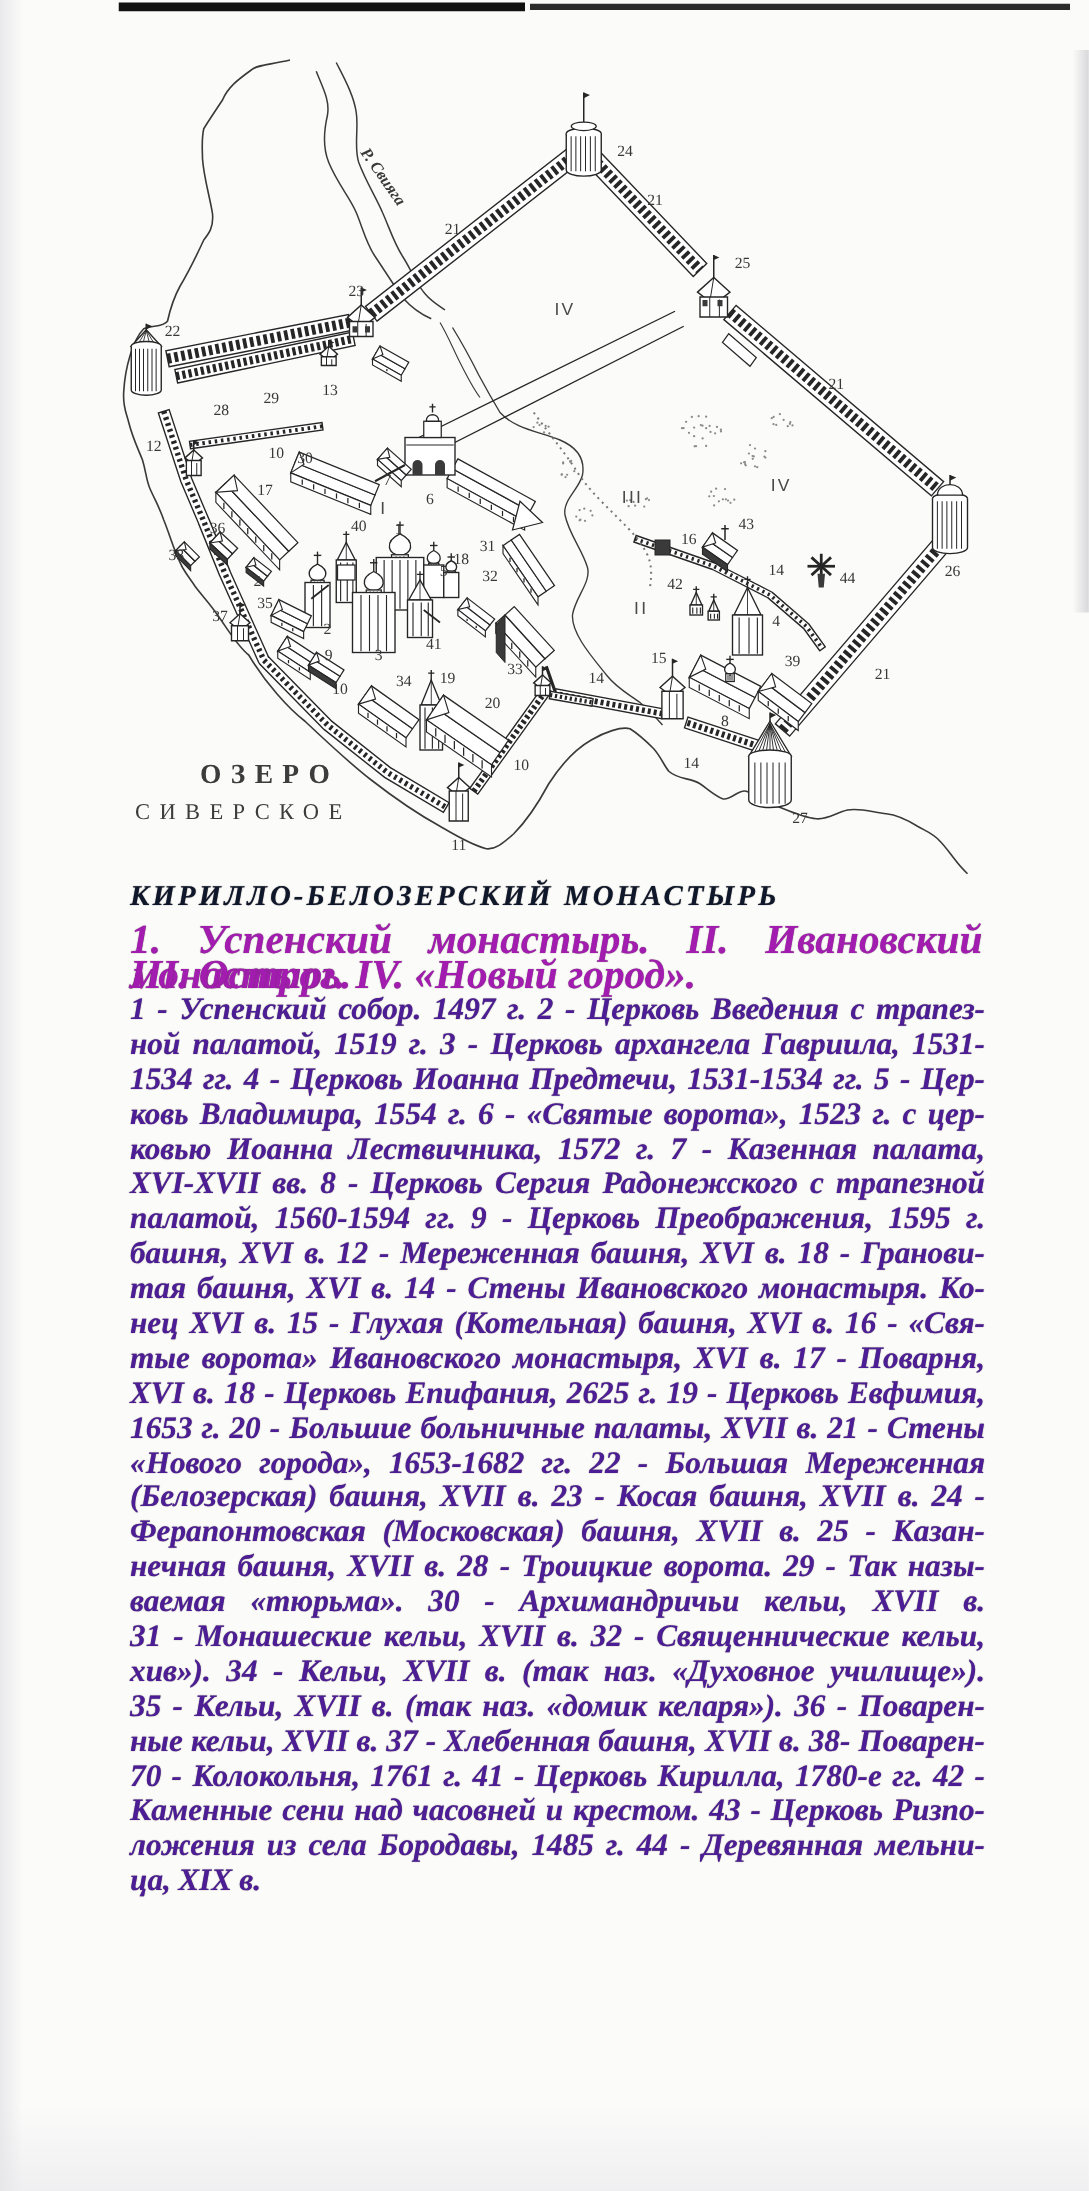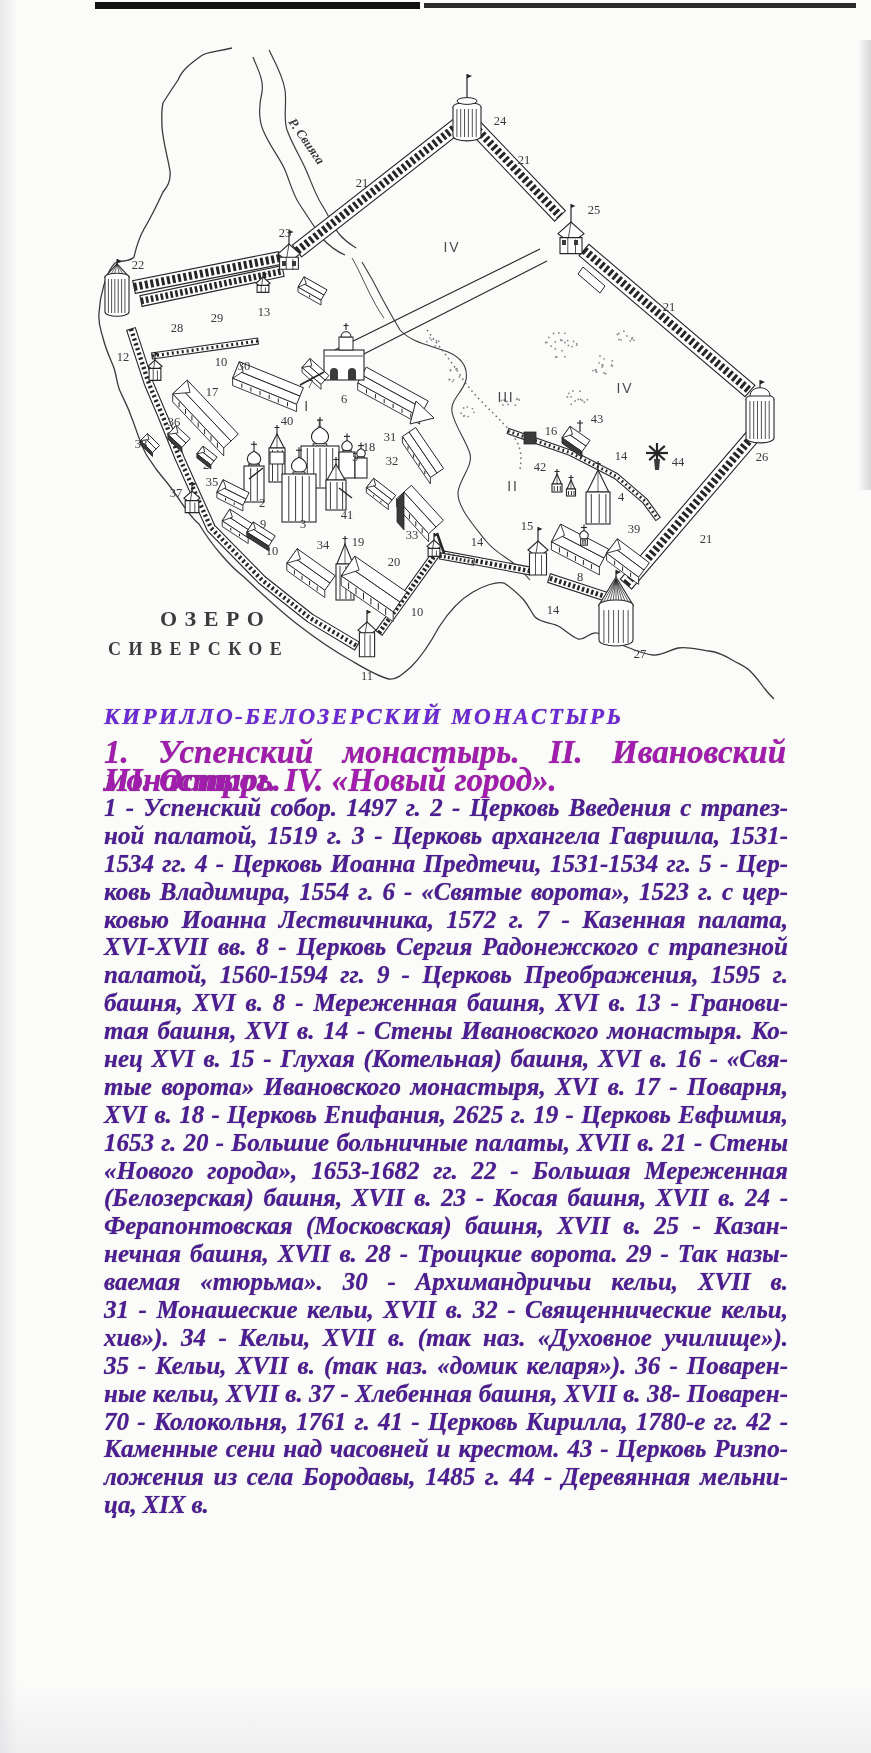--- a/index.html
+++ b/index.html
@@ -646,38 +646,38 @@
 <text x="506" y="402" font-family="Liberation Sans, sans-serif" font-size="14" fill="#4a4a4a" text-anchor="middle" letter-spacing="1.8">III</text>
 <text x="625" y="393" font-family="Liberation Sans, sans-serif" font-size="14" fill="#4a4a4a" text-anchor="middle" letter-spacing="1.8">IV</text>
 <text x="513" y="491" font-family="Liberation Sans, sans-serif" font-size="14" fill="#4a4a4a" text-anchor="middle" letter-spacing="1.8">II</text>
 <text x="307" y="411" font-family="Liberation Sans, sans-serif" font-size="14" fill="#4a4a4a" text-anchor="middle" letter-spacing="1.8">I</text>
 
 <text x="288" y="122" font-family="Liberation Serif, serif" font-size="13" font-style="italic" font-weight="bold" fill="#3a3a3a" transform="rotate(55 288 122)">Р. Свияга</text>
 </svg>
 
 <div style="position:absolute;left:160px;top:606px;font-weight:bold;font-size:22px;letter-spacing:7.5px;color:#3c3c3c;">ОЗЕРО</div>
 
-<div style="position:absolute;left:108px;top:639px;font-weight:bold;font-size:18px;letter-spacing:7.5px;color:#3c3c3c;">СИВЕРСКОЕ</div>
-
-<div style="position:absolute;left:104px;top:704px;font-size:23px;font-weight:bold;font-style:italic;letter-spacing:2.5px;color:#6d28d9;text-shadow:0 0 0.9px rgba(70,64,60,0.85);">КИРИЛЛО-БЕЛОЗЕРСКИЙ МОНАСТЫРЬ</div>
+<div style="position:absolute;left:108px;top:639px;font-weight:normal;font-size:18px;letter-spacing:7.5px;color:#3c3c3c;">СИВЕРСКОЕ</div>
+
+<div style="position:absolute;left:104px;top:704px;font-size:23px;font-weight:bold;font-style:italic;letter-spacing:2.5px;color:#0f172a;text-shadow:0 0 0.9px rgba(70,64,60,0.85);">КИРИЛЛО-БЕЛОЗЕРСКИЙ МОНАСТЫРЬ</div>
 
 <div style="position:absolute;left:104px;top:739px;width:682px;font-size:33px;font-weight:bold;font-style:italic;color:#a21caf;line-height:27.9px;text-shadow:0 0 0.9px rgba(75,68,62,0.8);">
 <div class="tl">1.  Успенский  монастырь.  II.  Ивановский  монастырь.</div>
 <div class="tl tlast">III. Острог. IV. «Новый город».</div>
 </div>
 
 <div style="position:absolute;left:104px;top:794px;width:684px;font-size:25px;font-weight:bold;font-style:italic;color:#4c1d95;line-height:27.9px;word-spacing:-0.4px;text-shadow:0 0 0.9px rgba(75,68,62,0.8);">
 <div class="tl">1 - Успенский собор. 1497 г. 2 - Церковь Введения с трапез-</div>
 <div class="tl">ной палатой, 1519 г. 3 - Церковь архангела Гавриила, 1531-</div>
 <div class="tl">1534 гг. 4 - Церковь Иоанна Предтечи, 1531-1534 гг. 5 - Цер-</div>
 <div class="tl">ковь Владимира, 1554 г. 6 - «Святые ворота», 1523 г. с цер-</div>
 <div class="tl">ковью Иоанна Лествичника, 1572 г. 7 - Казенная палата,</div>
 <div class="tl">XVI-XVII вв. 8 - Церковь Сергия Радонежского с трапезной</div>
 <div class="tl">палатой, 1560-1594 гг. 9 - Церковь Преображения, 1595 г.</div>
-<div class="tl">башня, XVI в. 8 - Мереженная башня, XVI в. 13 - Гранови-</div>
+<div class="tl">башня, XVI в. 12 - Мереженная башня, XVI в. 18 - Гранови-</div>
 <div class="tl">тая башня, XVI в. 14 - Стены Ивановского монастыря. Ко-</div>
 <div class="tl">нец XVI в. 15 - Глухая (Котельная) башня, XVI в. 16 - «Свя-</div>
 <div class="tl">тые ворота» Ивановского монастыря, XVI в. 17 - Поварня,</div>
 <div class="tl">XVI в. 18 - Церковь Епифания, 2625 г. 19 - Церковь Евфимия,</div>
 <div class="tl">1653 г. 20 - Большие больничные палаты, XVII в. 21 - Стены</div>
 <div class="tl">«Нового города», 1653-1682 гг. 22 - Большая Мереженная</div>
 <div class="tl">(Белозерская) башня, XVII в. 23 - Косая башня, XVII в. 24 -</div>
 <div class="tl">Ферапонтовская (Московская) башня, XVII в. 25 - Казан-</div>
 <div class="tl">нечная башня, XVII в. 28 - Троицкие ворота. 29 - Так назы-</div>
 <div class="tl">ваемая «тюрьма». 30 - Архимандричьи кельи, XVII в.</div>

